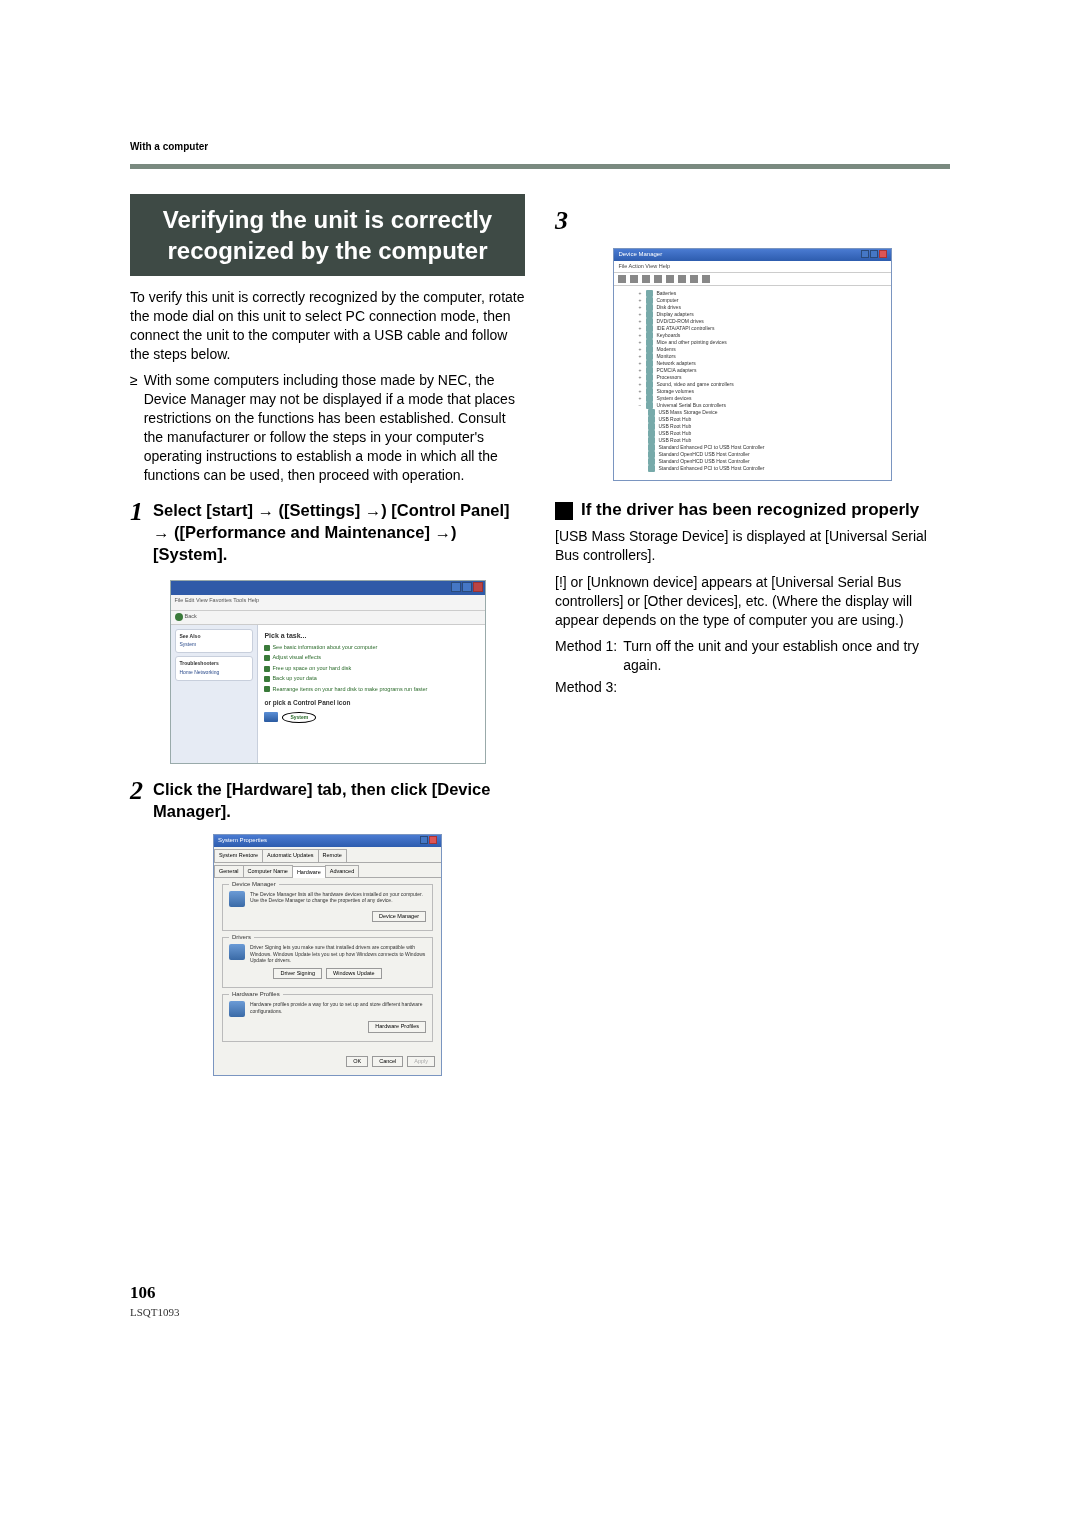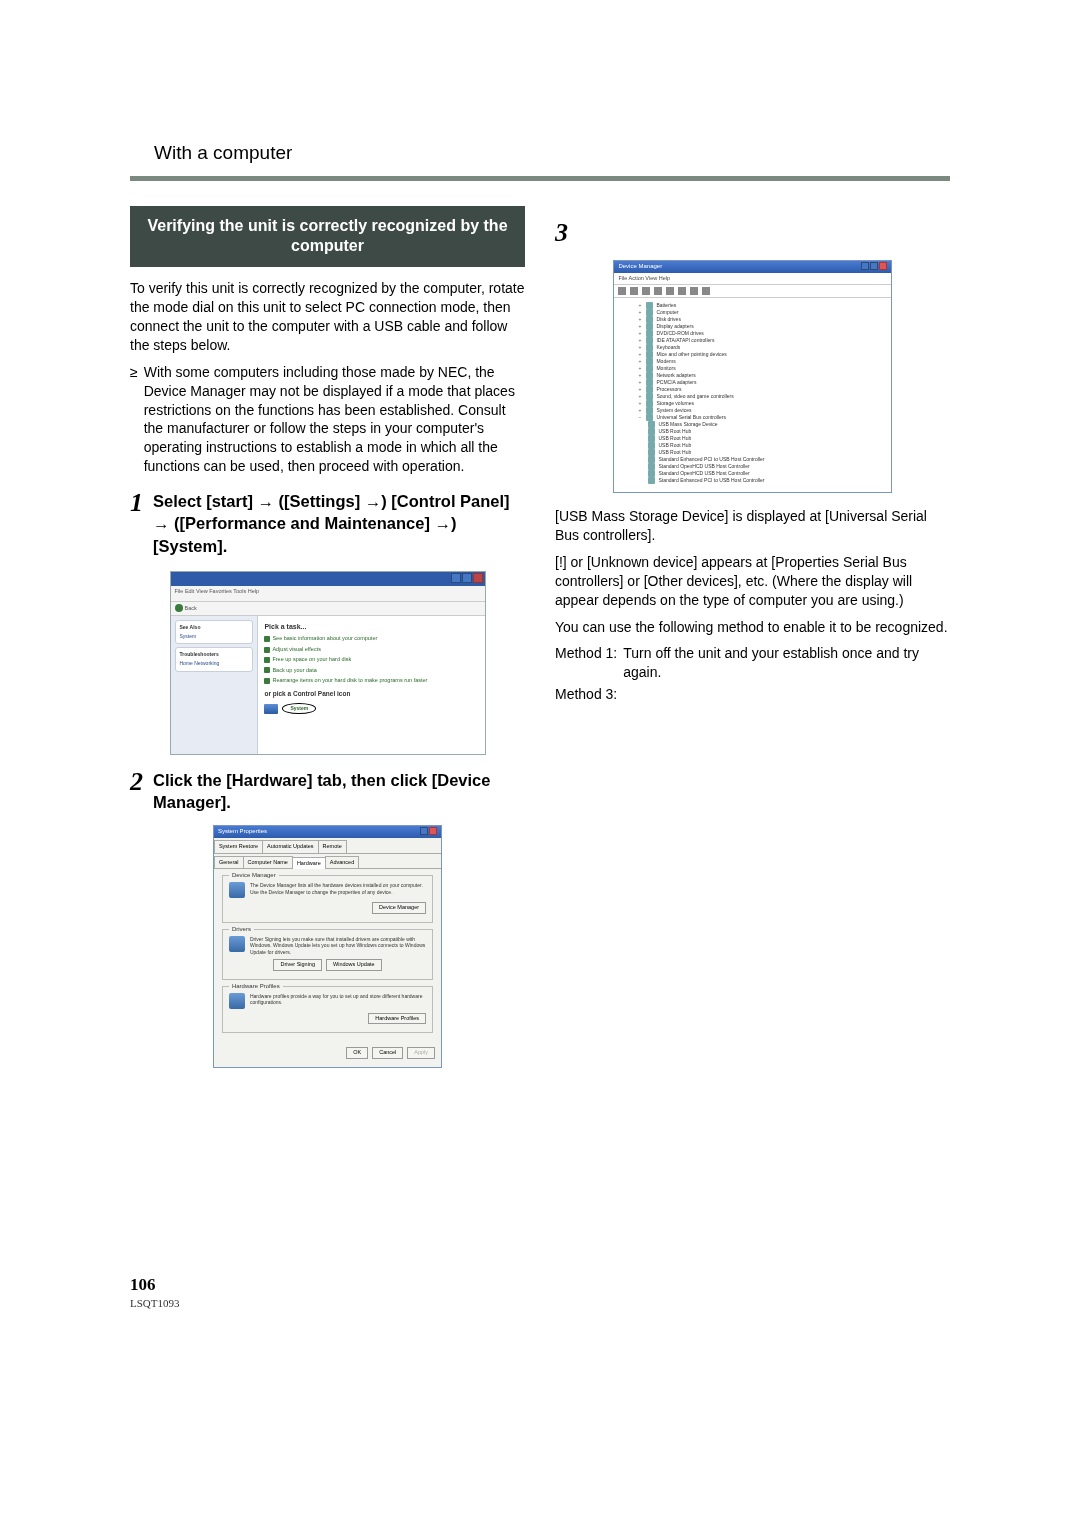--- a/index.html
+++ b/index.html
@@ -6,29 +6,29 @@
     body {
       font-family: Arial, Helvetica, sans-serif;
       background: #fff;
       width: 1080px;
       margin: 0 auto;
       padding: 140px 130px 60px 130px;
       font-size: 14px;
       color: #000;
       line-height: 1.35;
     }
-    .section-label { font-weight: normal; font-size: 19px; margin-bottom: 10px; margin-left: 24px; }
+    .section-label { font-weight: bold; font-size: 10px; margin-bottom: 10px; }
     .divider { height: 5px; background: #7a8a80; margin-bottom: 25px; }
     .columns { display: flex; gap: 30px; }
     .col { flex: 1; }
     .banner {
       background: #3e4a45;
       color: #fff;
       font-weight: bold;
-      font-size: 16px;
+      font-size: 24px;
       text-align: center;
       padding: 10px 2px;
       line-height: 1.3;
       margin-bottom: 12px;
     }
     .para { margin-bottom: 8px; }
     .bullet { display: flex; margin-bottom: 12px; }
     .bullet .dot { margin-right: 6px; }
     .step { display: flex; align-items: flex-start; margin-top: 14px; margin-bottom: 12px; }
     .step .num {
@@ -417,24 +417,27 @@
               <span>Standard OpenHCD USB Host Controller</span>
             </div>
             <div class="node sub2">
               <span class="nic"></span>
               <span>Standard Enhanced PCI to USB Host Controller</span>
             </div>
           </div>
       </div>
     </div>
 
+    <div class="sub-heading">
+      <span class="sq"></span>
+      <span class="sh-text">If the driver has been recognized properly</span>
+    </div>
     <p class="para">[USB Mass Storage Device] is displayed at [Universal Serial Bus controllers].</p>
 
-    <p class="para">[!] or [Unknown device] appears at [Properties Serial Bus controllers] or [Other devices], etc. (Where the display will appear depends on the type of computer you are using.)</p>
-    <p class="para">You can use the following method to enable it to be recognized.</p>
+    <p class="para">[!] or [Unknown device] appears at [Universal Serial Bus controllers] or [Other devices], etc. (Where the display will appear depends on the type of computer you are using.)</p>
     <div class="method">
       <span class="mlabel">Method 1:</span>
       <span>Turn off the unit and your establish once and try again.</span>
     </div>
     <div class="method">
       <span class="mlabel">Method 3:</span>
     </div>
   </div>
 </div>
 

